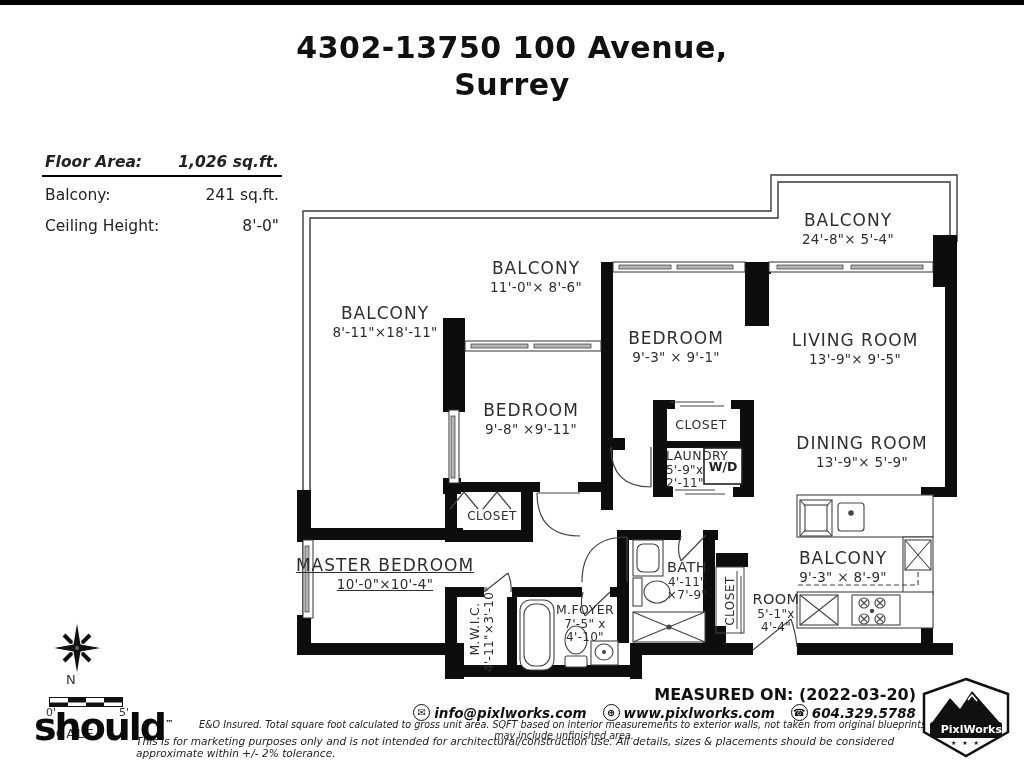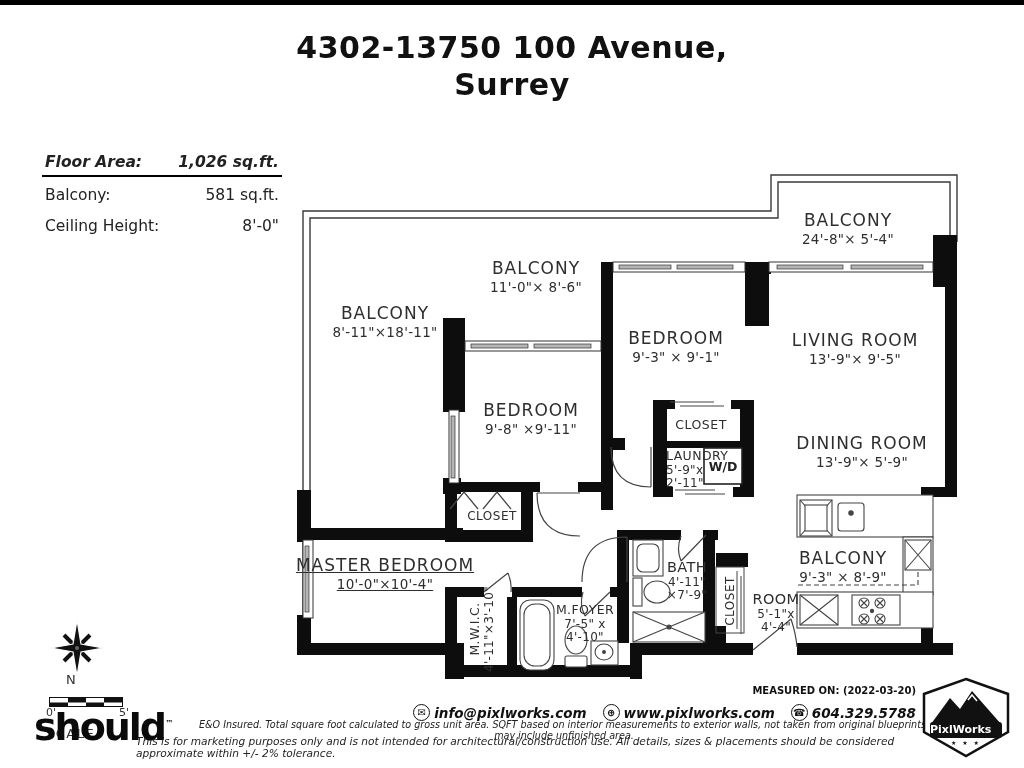--- a/index.html
+++ b/index.html
@@ -27,35 +27,35 @@
   .room-label.single{font-size:12.5px;letter-spacing:.5px;}
   .wd-label{position:absolute;transform:translate(-50%,-50%);font-weight:bold;font-size:12.5px;}
   
   #compass{position:absolute;left:40px;top:618px;}
   #north{position:absolute;left:66px;top:672px;font-size:13px;color:#333;}
   #scaleword{position:absolute;left:46px;top:683px;font-size:13px;letter-spacing:1.5px;color:#333;margin-top:43px;}
   #scalebar{position:absolute;left:49px;top:697px;}
   #scale0{position:absolute;left:46px;top:706px;font-size:11px;color:#333;}
   #scale5{position:absolute;left:119px;top:706px;font-size:11px;color:#333;}
   
-  #measured{position:absolute;right:108px;top:685px;font-size:10px;font-weight:bold;color:#111;}
+  #measured{position:absolute;right:108px;top:685px;font-size:16px;font-weight:bold;color:#111;}
   #contact{position:absolute;right:108px;top:704px;display:flex;gap:16px;align-items:center;
     font-size:13.5px;font-weight:bold;font-style:italic;color:#111;}
   .cicon{display:inline-flex;width:15px;height:15px;border:1.4px solid #111;border-radius:50%;
     align-items:center;justify-content:center;font-size:10px;font-style:normal;margin-right:4px;}
   .citem{display:inline-flex;align-items:center;}
   #disc1{position:absolute;left:198px;top:719px;width:732px;font-size:9.6px;font-style:italic;
     text-align:center;color:#222;}
   #disc2{position:absolute;left:136px;top:735px;width:782px;font-size:10.6px;font-style:italic;
     text-align:left;color:#222;}
   #cotala{position:absolute;left:34px;top:708px;font-size:38px;font-weight:bold;
     letter-spacing:-2px;color:#0a0a0a;line-height:1;}
   #cotala sup{font-size:8px;letter-spacing:0;}
   #pixl{position:absolute;left:916px;top:676px;}
-  #pixlname{position:absolute;left:930px;top:723px;width:72px;text-align:left;color:#fff;
+  #pixlname{position:absolute;left:930px;top:723px;width:72px;text-align:right;color:#fff;
     font-size:11px;font-weight:bold;}
   #pixlstars{position:absolute;left:930px;top:739px;width:72px;text-align:center;color:#111;
     font-size:6px;letter-spacing:2px;}
 </style>
 </head>
 <body>
 
 <div id="stage">
   <div id="topbar"></div>
 
@@ -64,21 +64,21 @@
     <div>Surrey</div>
   </div>
 
   <div id="info">
     <div class="inforow first">
       <span>Floor Area:</span>
       <span>1,026 sq.ft.</span>
     </div>
     <div class="inforow">
       <span>Balcony:</span>
-      <span>581 sq.ft.</span>
+      <span>241 sq.ft.</span>
     </div>
     <div class="inforow">
       <span>Ceiling Height:</span>
       <span>8'-0"</span>
     </div>
   </div>
 
   <svg id="plan" width="1024" height="768" viewBox="0 0 1024 768">
 
     <g stroke="#3a3a3a" stroke-width="1.4" fill="none">

